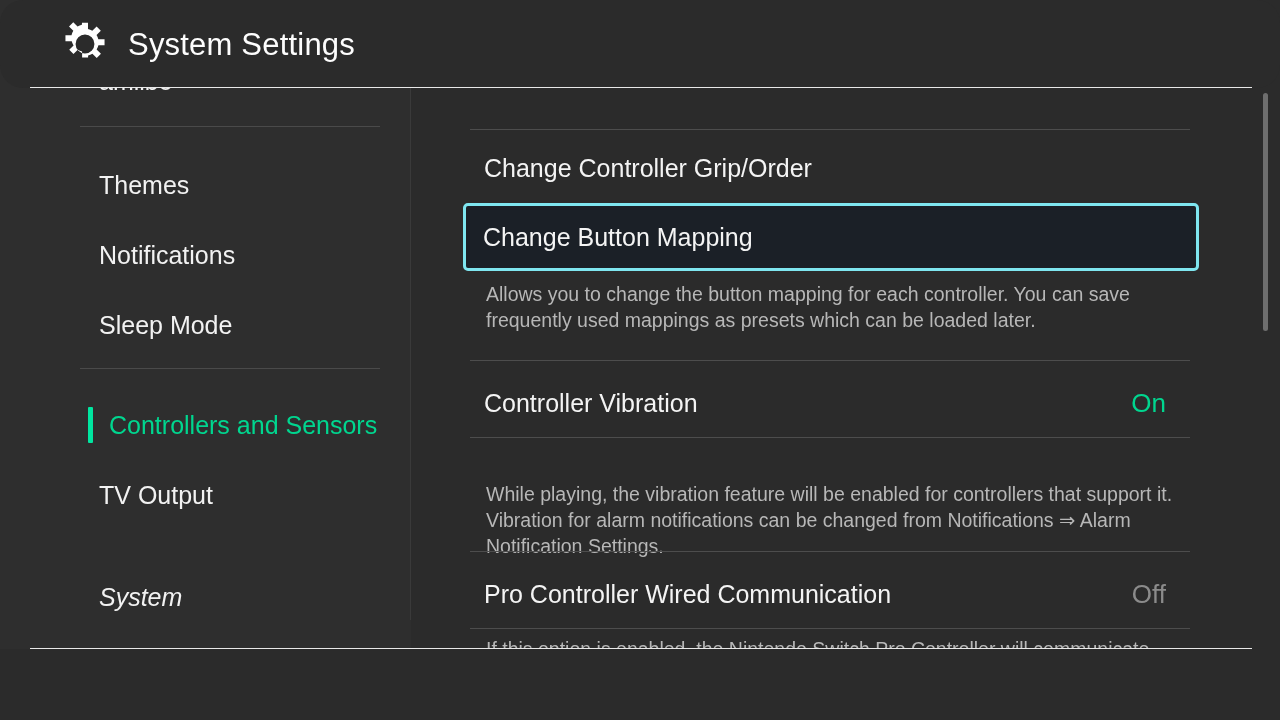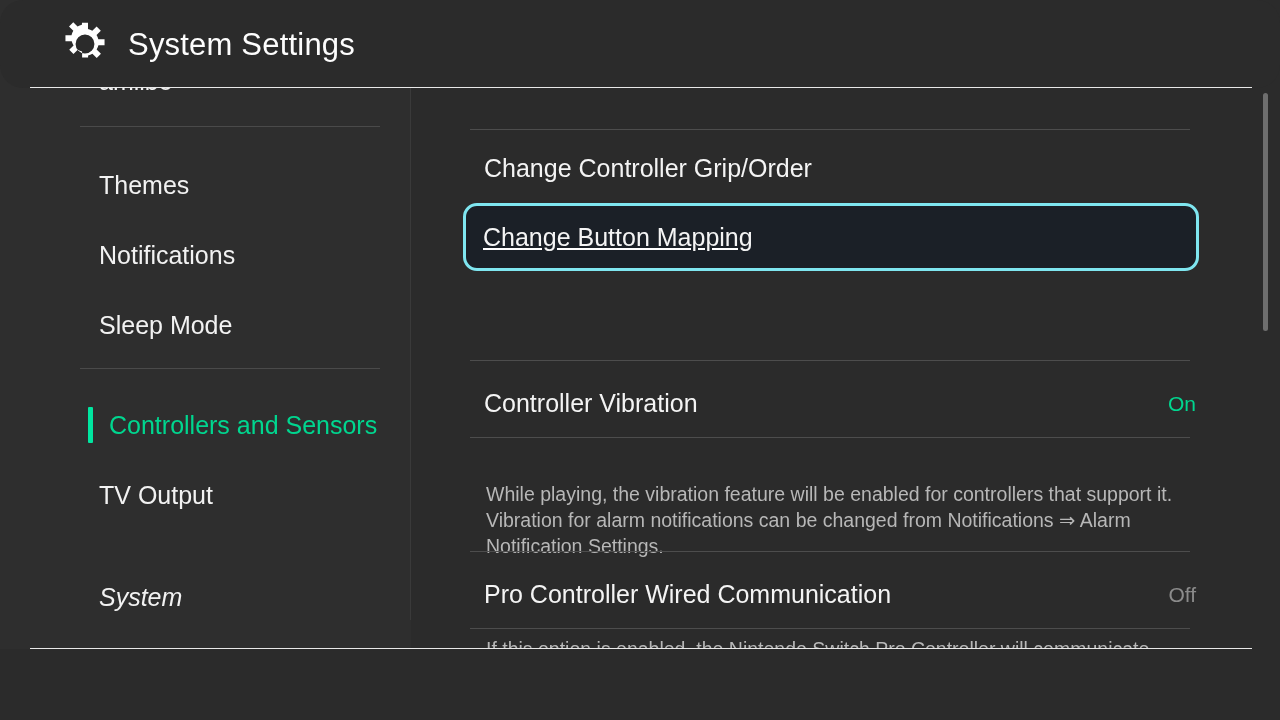--- a/index.html
+++ b/index.html
@@ -134,35 +134,34 @@
   }
   .c-row .c-title {
     font-size: 25px;
     color: #f4f4f4;
     margin-left: 20px;
     line-height: 1;
     white-space: nowrap;
   }
   .c-row .c-value {
     margin-left: auto;
-    margin-right: 0;
-    font-size: 21px;
+    margin-right: 30px;
+    font-size: 26px;
     line-height: 1;
   }
   .c-value.on { color: #00d68f; }
   .c-value.off { color: #8b8b8b; }
 
   .c-row.selected {
     background: #1b2027;
     border: 3px solid #7fe6f0;
-    border-radius: 14px;
+    border-radius: 5px;
     left: 52px;
     width: 736px;
     height: 68px;
-    text-decoration: underline;
   }
   .c-row.selected .c-title {
     margin-left: 17px;
   }
 
   .c-desc {
     position: absolute;
     left: 75px;
     width: 700px;
     font-size: 19.5px;
@@ -247,20 +246,21 @@
     <div class="c-rule" style="top:129px;"></div>
 
     <div class="c-row" style="top:136px;">
       <span class="c-title">Change Controller Grip/Order</span>
     </div>
 
     <div class="c-row selected" style="top:203px;">
       <span class="c-title">Change Button Mapping</span>
     </div>
 
+    <div class="c-desc" style="top:281px;">Allows you to change the button mapping for each controller. You can save frequently used mappings as presets which can be loaded later.</div>
 
     <div class="c-rule" style="top:360px;"></div>
 
     <div class="c-row" style="top:371px;">
       <span class="c-title">Controller Vibration</span>
       <span class="c-value on">On</span>
     </div>
 
     <div class="c-rule" style="top:437px;"></div>
 

